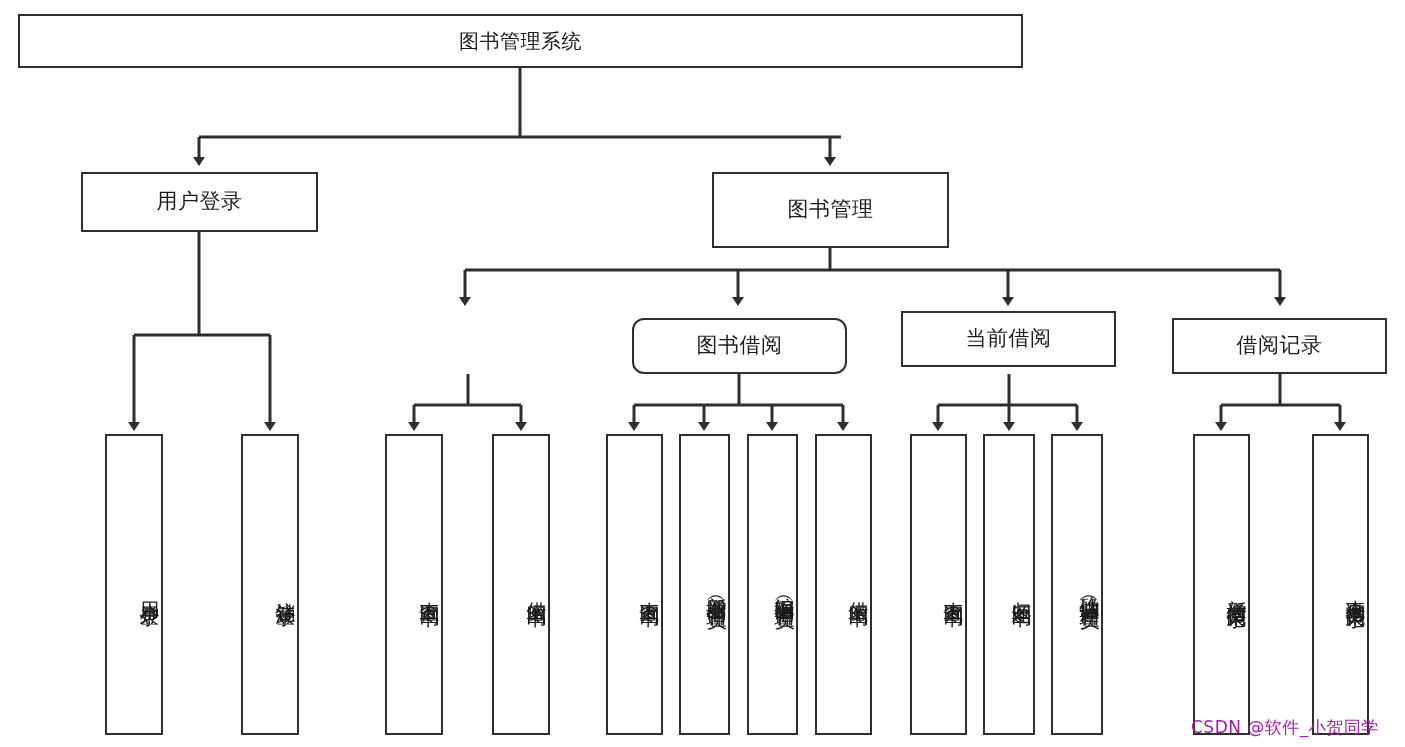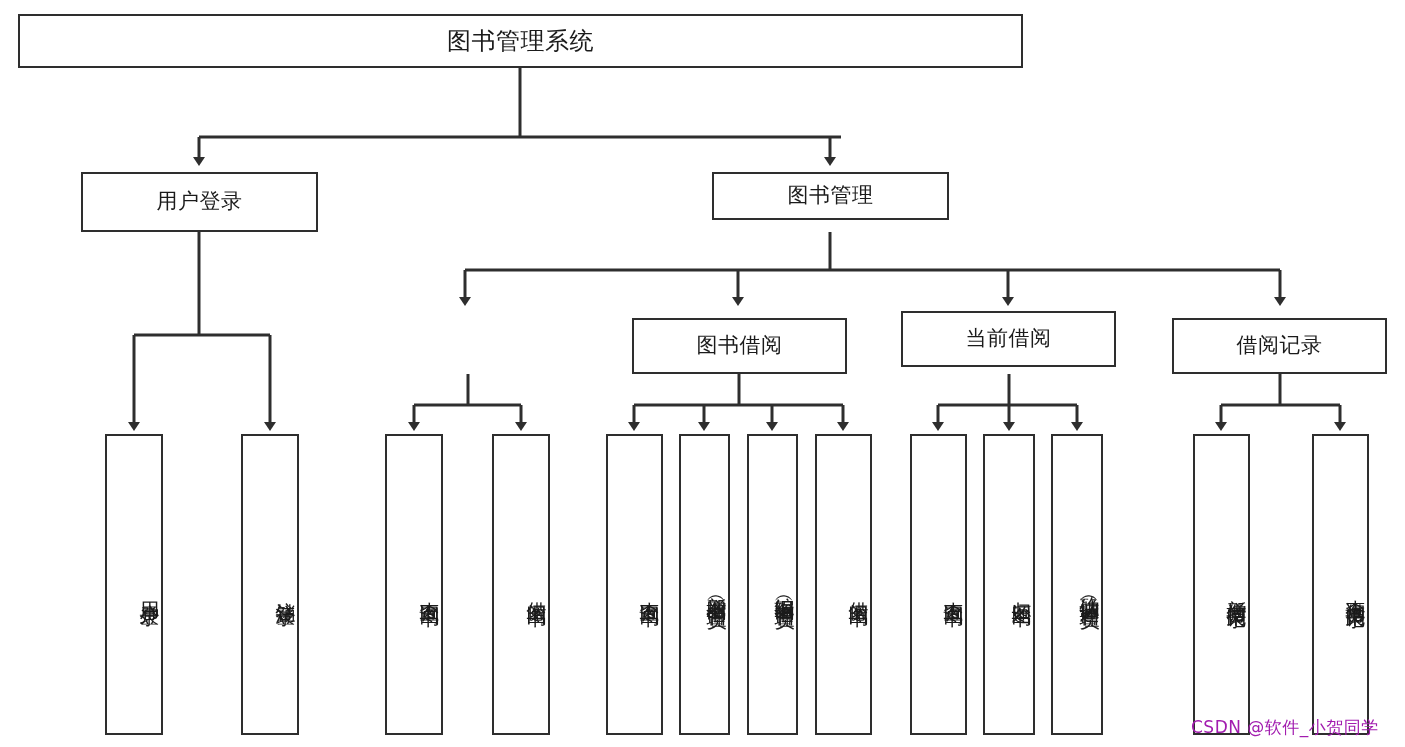--- a/index.html
+++ b/index.html
@@ -34,21 +34,21 @@
     align-items: center;
     justify-content: center;
     color: #1b1b1b;
     line-height: 1.12;
   }
   .node.horiz {
     font-size: 21px;
     letter-spacing: 0.5px;
   }
   .node.root {
-    font-size: 24px;
+    font-size: 20px;
     justify-content: center;
   }
   .node.vert {
     writing-mode: vertical-rl;
     text-orientation: upright;
     align-items: flex-start;
     justify-content: center;
     padding-top: 10px;
     font-size: 20px;
     letter-spacing: 2px;
@@ -125,25 +125,25 @@
     </g>
   </svg>
 
   <div class="node horiz root" style="left:18px; top:14px; width:1005px; height:54px;">
     <span>图书管理系统</span>
   </div>
 
   <div class="node horiz" style="left:81px; top:172px; width:237px; height:60px;">
     <span>用户登录</span>
   </div>
-  <div class="node horiz" style="left:712px; top:172px; width:237px; height:48px;">
+  <div class="node horiz" style="left:712px; top:172px; width:237px; height:76px;">
     <span>图书管理</span>
   </div>
 
-  <div class="node horiz" style="left:632px; top:318px; width:215px; height:56px;">
+  <div class="node horiz" style="left:632px; top:318px; width:215px; height:56px;border-radius:12px;">
     <span>图书借阅</span>
   </div>
   <div class="node horiz" style="left:901px; top:311px; width:215px; height:56px;">
     <span>当前借阅</span>
   </div>
   <div class="node horiz" style="left:1172px; top:318px; width:215px; height:56px;align-items:center;">
     <span>借阅记录</span>
   </div>
 
   <div class="node vert" style="left:105px; top:434px; width:58px; height:301px;">

